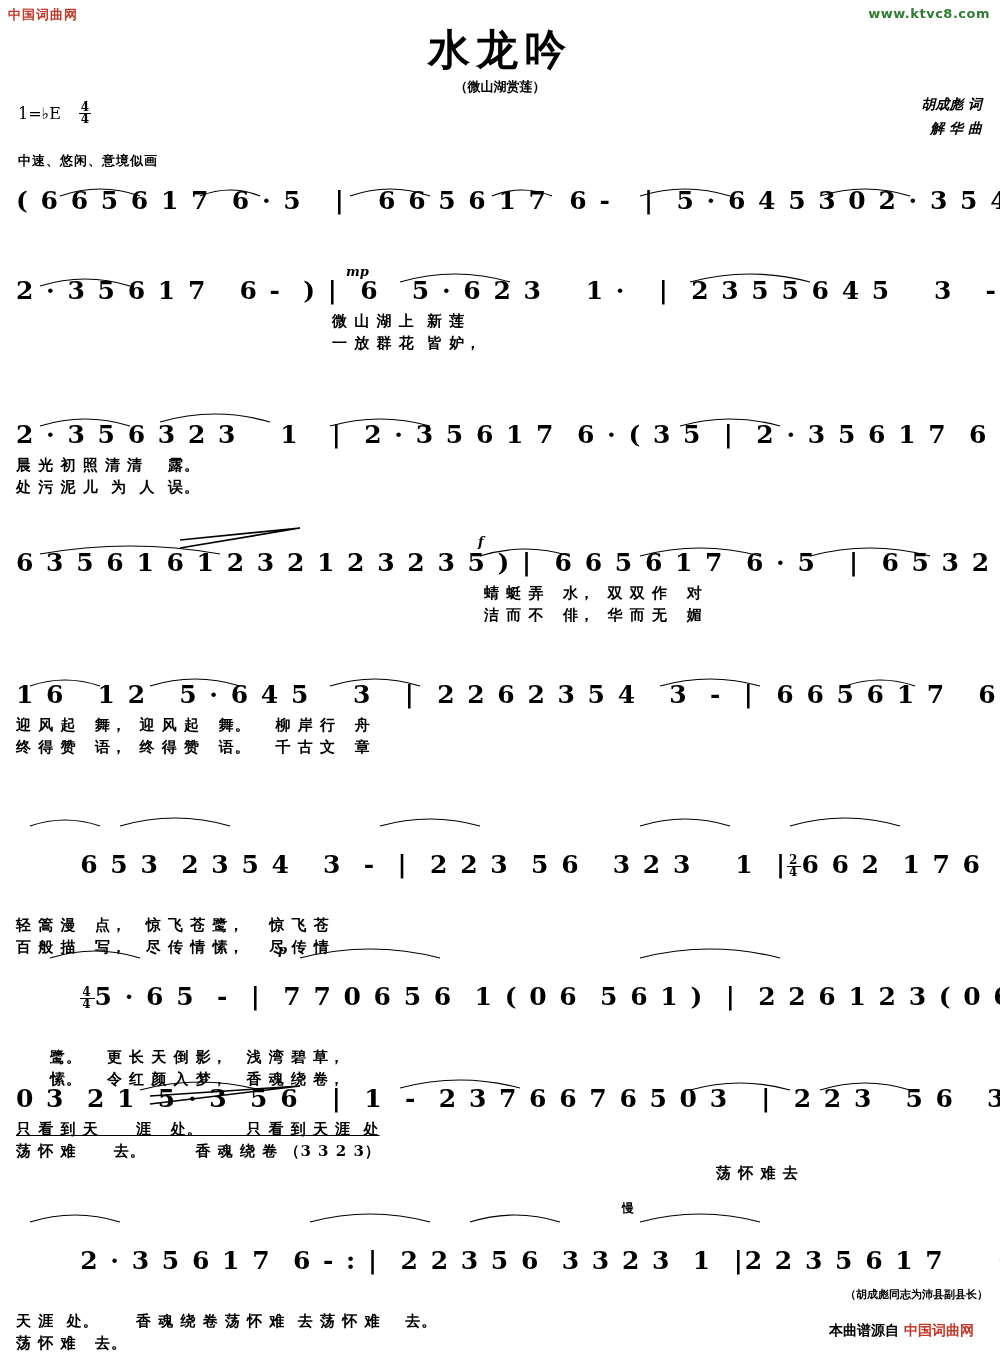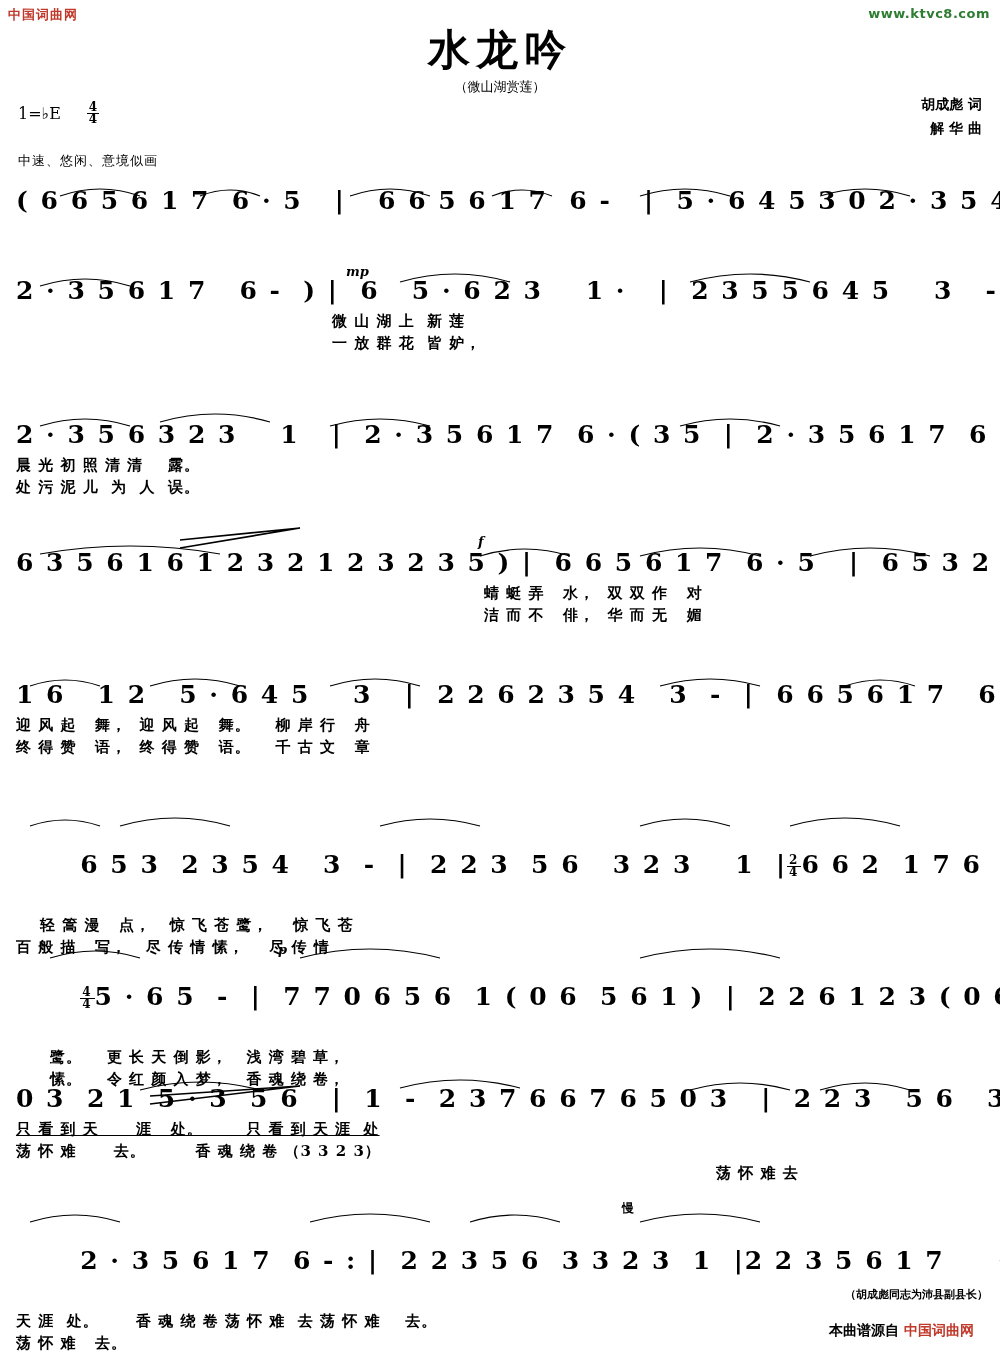--- a/index.html
+++ b/index.html
@@ -33,50 +33,52 @@
     font-family:"DejaVu Serif","Liberation Serif",serif;
     font-weight:bold;
     font-size:42px;
     letter-spacing:6px;
   }
   .subtitle{
     position:absolute;left:0;right:0;top:78px;
     text-align:center;
     font-size:13px;
     font-family:"DejaVu Serif","Liberation Serif",serif;
+    font-weight:bold;
   }
   .credits{
     position:absolute;right:18px;top:92px;
     text-align:right;
     font-size:14px;
     font-family:"DejaVu Serif","Liberation Serif",serif;
     line-height:24px;
     font-weight:bold;
+    font-style:italic;
   }
   .keysig{
     position:absolute;left:18px;top:104px;
     font-size:16px;
     font-family:"DejaVu Serif","Liberation Serif",serif;
-    display:flex;align-items:flex-start;gap:12px;
+    display:flex;align-items:flex-start;gap:4px;
   }
   .keysig .frac{
     display:inline-block;
     text-align:center;
     font-size:12px;
     line-height:11px;
     font-weight:bold;
     margin-left:14px;
     position:relative;
     top:-2px;
   }
   .keysig .frac .num{display:block;border-bottom:1.6px solid #000;padding:0 2px;}
   .keysig .frac .den{display:block;padding:0 2px;}
   .tempo{
     position:absolute;left:18px;top:152px;
-    font-size:13px;font-weight:normal;
+    font-size:13px;font-weight:bold;
     font-family:"DejaVu Serif","Liberation Serif",serif;
     letter-spacing:1px;
     text-align:center;
   }
 
   
   .system{
     position:absolute;
     left:16px;right:16px;
   }
@@ -191,21 +193,21 @@
   <div class="system" style="top:680px;">
     <div class="notes">1 6   1 2   5 · 6 4 5    3   |  2 2 6 2 3 5 4   3  -  |  6 6 5 6 1 7   6 · 5</div>
     <div class="lyric" style="margin-top:4px;">迎 风 起   舞，  迎 风 起   舞。    柳 岸 行   舟</div>
     <div class="lyric">终 得 赞   语，  终 得 赞   语。    千 古 文   章</div>
   </div>
 
   <div class="system" style="top:820px;">
     <div class="notes">
       <span>6 5 3  2 3 5 4   3  -  |  2 2 3  5 6   3 2 3    1  |</span><span class="tsig"><span class="num">2</span><span class="den">4</span></span><span>6 6 2  1 7 6</span>
     </div>
-    <div class="lyric" style="margin-top:4px;margin-left:24px;">轻 篙 漫   点，   惊 飞 苍 鹭，    惊 飞 苍</div>
+    <div class="lyric" style="margin-top:4px;">轻 篙 漫   点，   惊 飞 苍 鹭，    惊 飞 苍</div>
     <div class="lyric">百 般 描   写，   尽 传 情 愫，    尽 传 情</div>
   </div>
 
   <div class="system" style="top:952px;">
     <div class="mark" style="position:absolute;left:262px;top:-10px;">p</div>
     <div class="notes">
       <span class="tsig"><span class="num">4</span><span class="den">4</span></span><span>5 · 6 5  -  |  7 7 0 6 5 6  1 ( 0 6  5 6 1 )  |  2 2 6 1 2 3 ( 0 6  1 2 3 )  |</span>
     </div>
     <div class="lyric" style="margin-top:4px;padding-left:34px;">鹭。    更 长 天 倒 影，   浅 湾 碧 草，</div>
     <div class="lyric" style="padding-left:34px;">愫。    令 红 颜 入 梦，   香 魂 绕 卷，</div>

